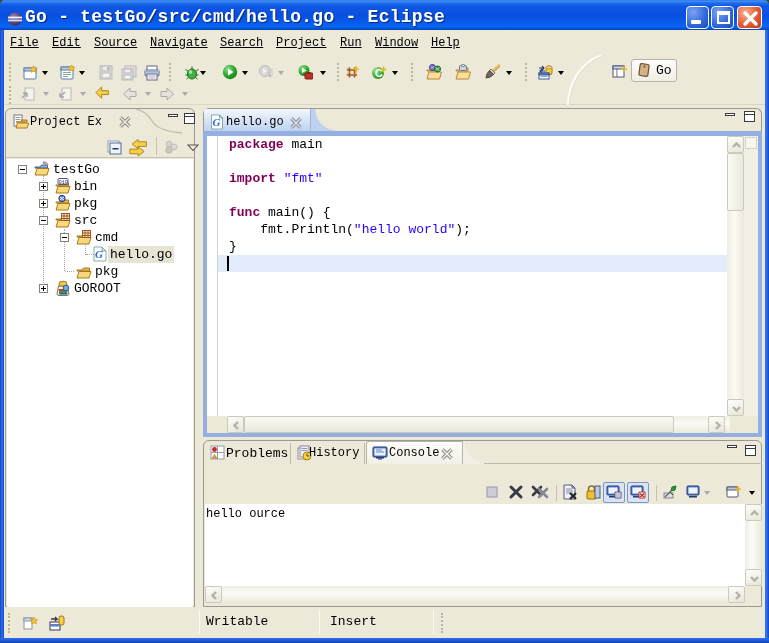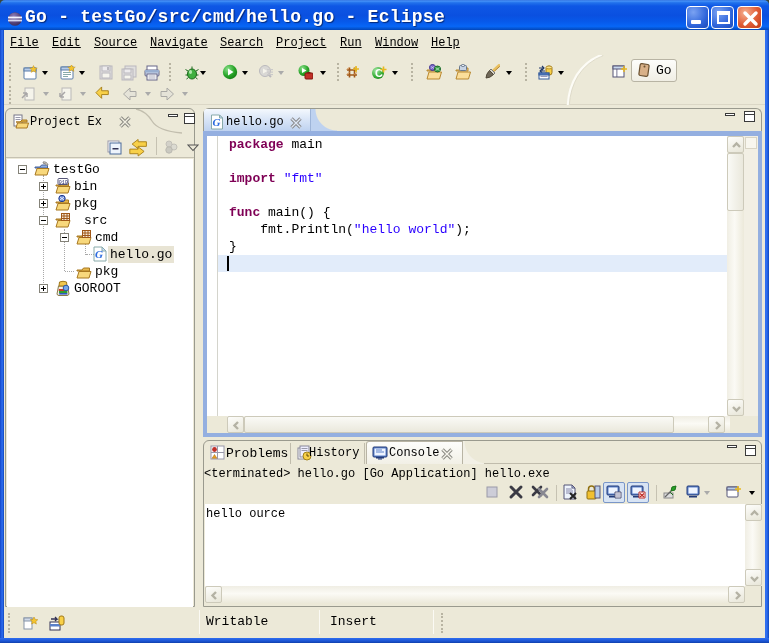--- a/index.html
+++ b/index.html
@@ -391,21 +391,21 @@
 
       <div class="toggle" style="left:32px;top:57px">
           <i></i>
         </div>
       <svg class="vtab-ico" style="left:48px;top:53px" viewBox="0 0 16 16">
           <path d="M1 7 h5 l1.5-2 h6 v3 h-12.5z" fill="#e8b84c" stroke="#a87820"></path>
           <path d="M1 15 l2-6.5 h12 l-2 6.5z" fill="#f8d87c" stroke="#a87820"></path>
           <rect x="6.5" y="1.5" width="8" height="7" fill="#f4e8d8" stroke="#a05818"></rect>
           <path d="M6.5 4 h8 M6.5 6.5 h8 M9 1.5 v7 M12 1.5 v7" stroke="#a05818"></path>
         </svg>
-      <div class="trow" style="left:77px;top:53px;line-height:17px">src</div>
+      <div class="trow" style="left:67px;top:53px;line-height:17px">src</div>
 
       <div class="toggle" style="left:53px;top:74px">
           <i></i>
         </div>
       <svg class="vtab-ico" style="left:69px;top:70px" viewBox="0 0 16 16">
           <path d="M1 7 h5 l1.5-2 h6 v3 h-12.5z" fill="#e8b84c" stroke="#a87820"></path>
           <path d="M1 15 l2-6.5 h12 l-2 6.5z" fill="#f8d87c" stroke="#a87820"></path>
           <rect x="6.5" y="1.5" width="8" height="7" fill="#f4e8d8" stroke="#a05818"></rect>
           <path d="M6.5 4 h8 M6.5 6.5 h8 M9 1.5 v7 M12 1.5 v7" stroke="#a05818"></path>
         </svg>
@@ -534,21 +534,20 @@
       </svg>
     <div class="abs" style="left:185px;top:5px;font-size:12px;white-space:pre">Console</div>
     <svg class="abs" style="left:236px;top:6px;width:14px;height:14px" viewBox="0 0 14 14">
         <path d="M2.5 2.5 L11.5 11.5 M11.5 2.5 L2.5 11.5" stroke="#8a8a82" stroke-width="3.4"></path>
         <path d="M2.5 2.5 L11.5 11.5 M11.5 2.5 L2.5 11.5" stroke="#f8f6ee" stroke-width="1.4"></path>
       </svg>
     <div class="abs" style="left:280px;top:22px;width:278px;height:1px;background:#c0bcac"></div>
     <div class="minbar" style="left:523px;top:4px"></div>
     <div class="maxbox" style="left:541px;top:4px"></div>
 
-    <div class="abs" style="left:0px;top:26px;font-size:12px;white-space:pre">&lt;terminated&gt; hello.go [Go Application] hello.exe</div>
 
     <svg class="ticon" style="left:280px;top:43px" viewBox="0 0 16 16">
         <rect x="3" y="3" width="10" height="10" fill="#cdcdd8" stroke="#9a9aa8"></rect>
       </svg>
     <svg class="ticon" style="left:304px;top:43px" viewBox="0 0 16 16">
         <path d="M3 3 L13 13 M13 3 L3 13" stroke="#3a3a44" stroke-width="3" stroke-linecap="round"></path>
       </svg>
     <svg class="ticon" style="left:327px;top:43px;width:19px;height:16px" viewBox="0 0 19 16">
         <path d="M2 3 L10 11 M10 3 L2 11" stroke="#3a3a44" stroke-width="2.6" stroke-linecap="round"></path>
         <path d="M8 5 L16 13 M16 5 L8 13" stroke="#888892" stroke-width="2.6" stroke-linecap="round"></path>

